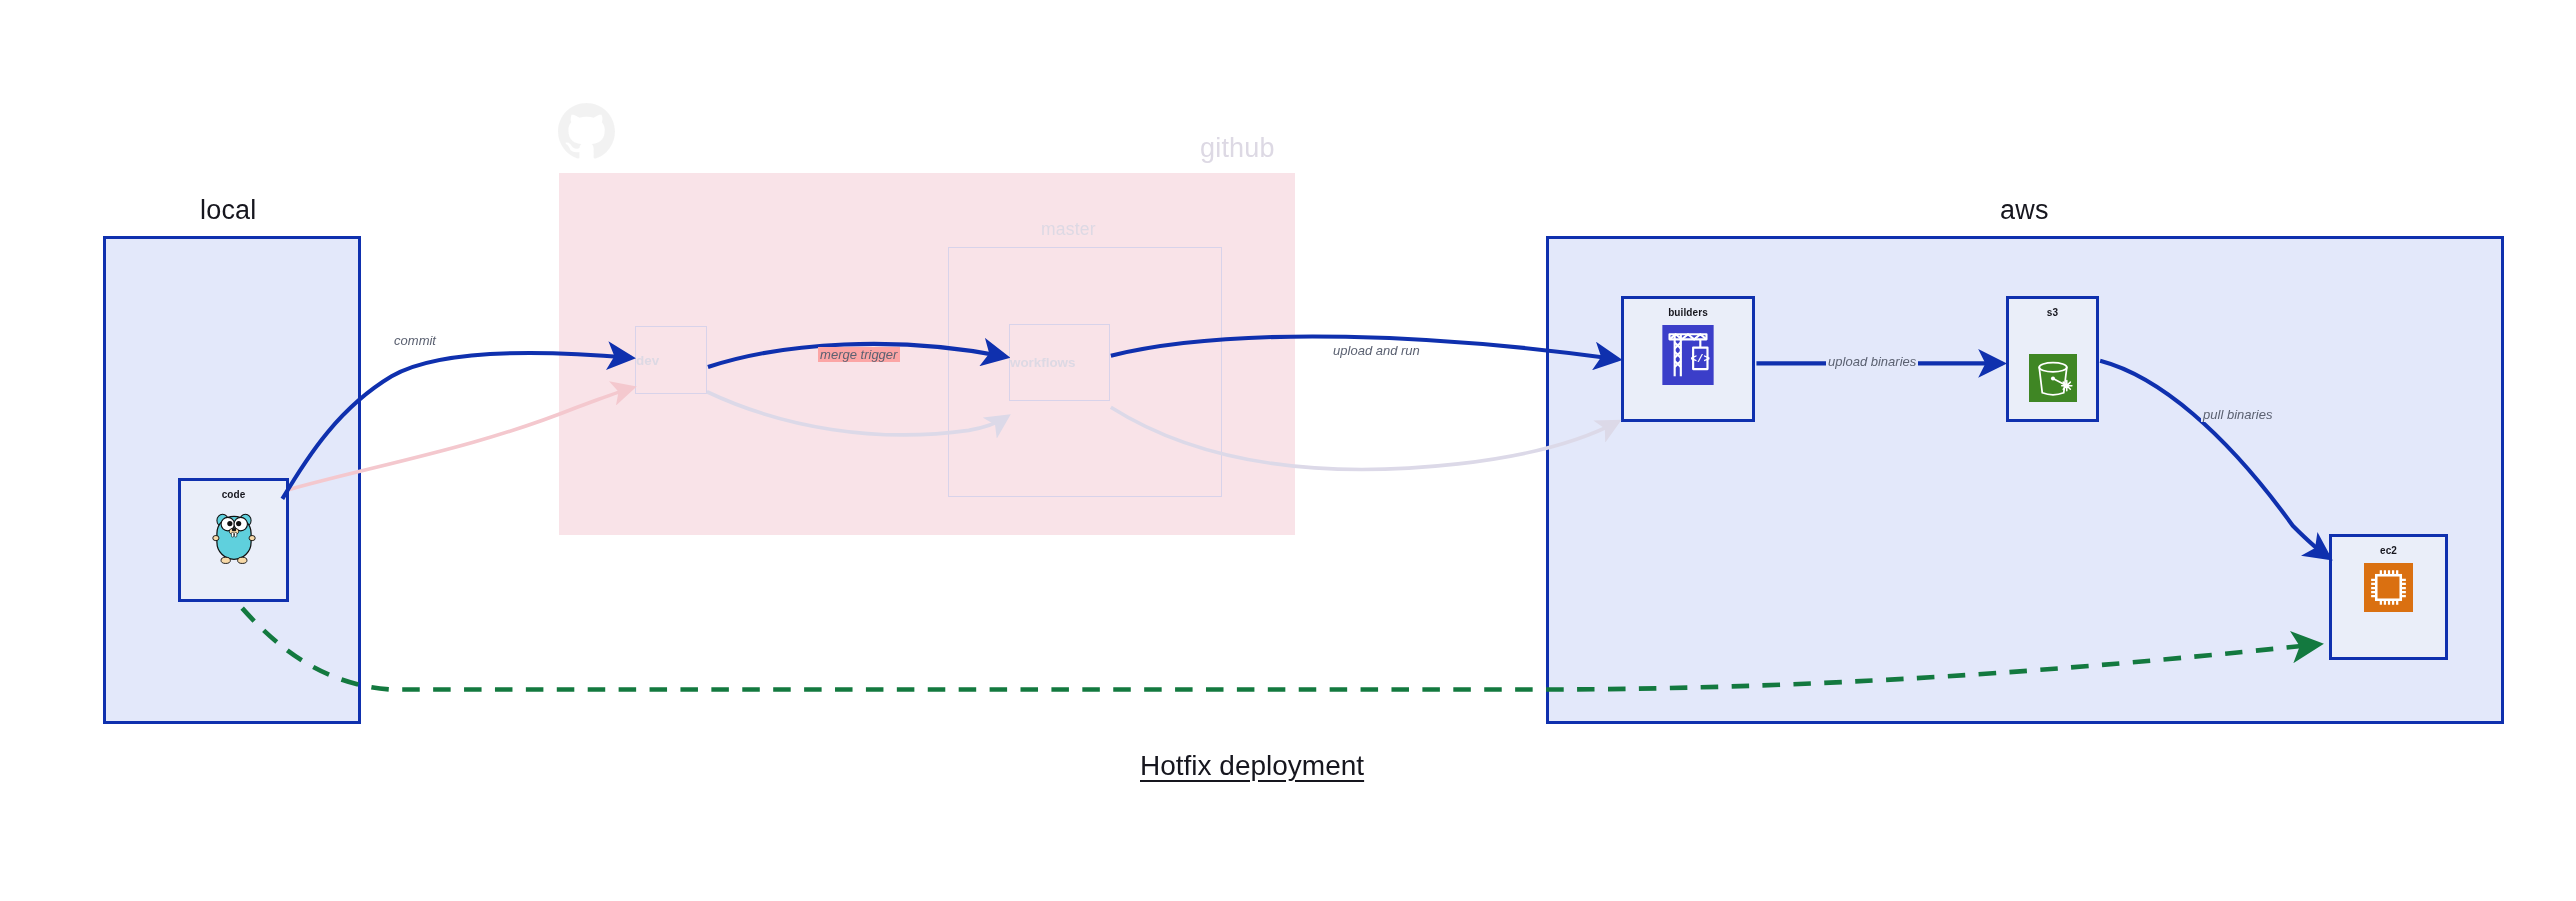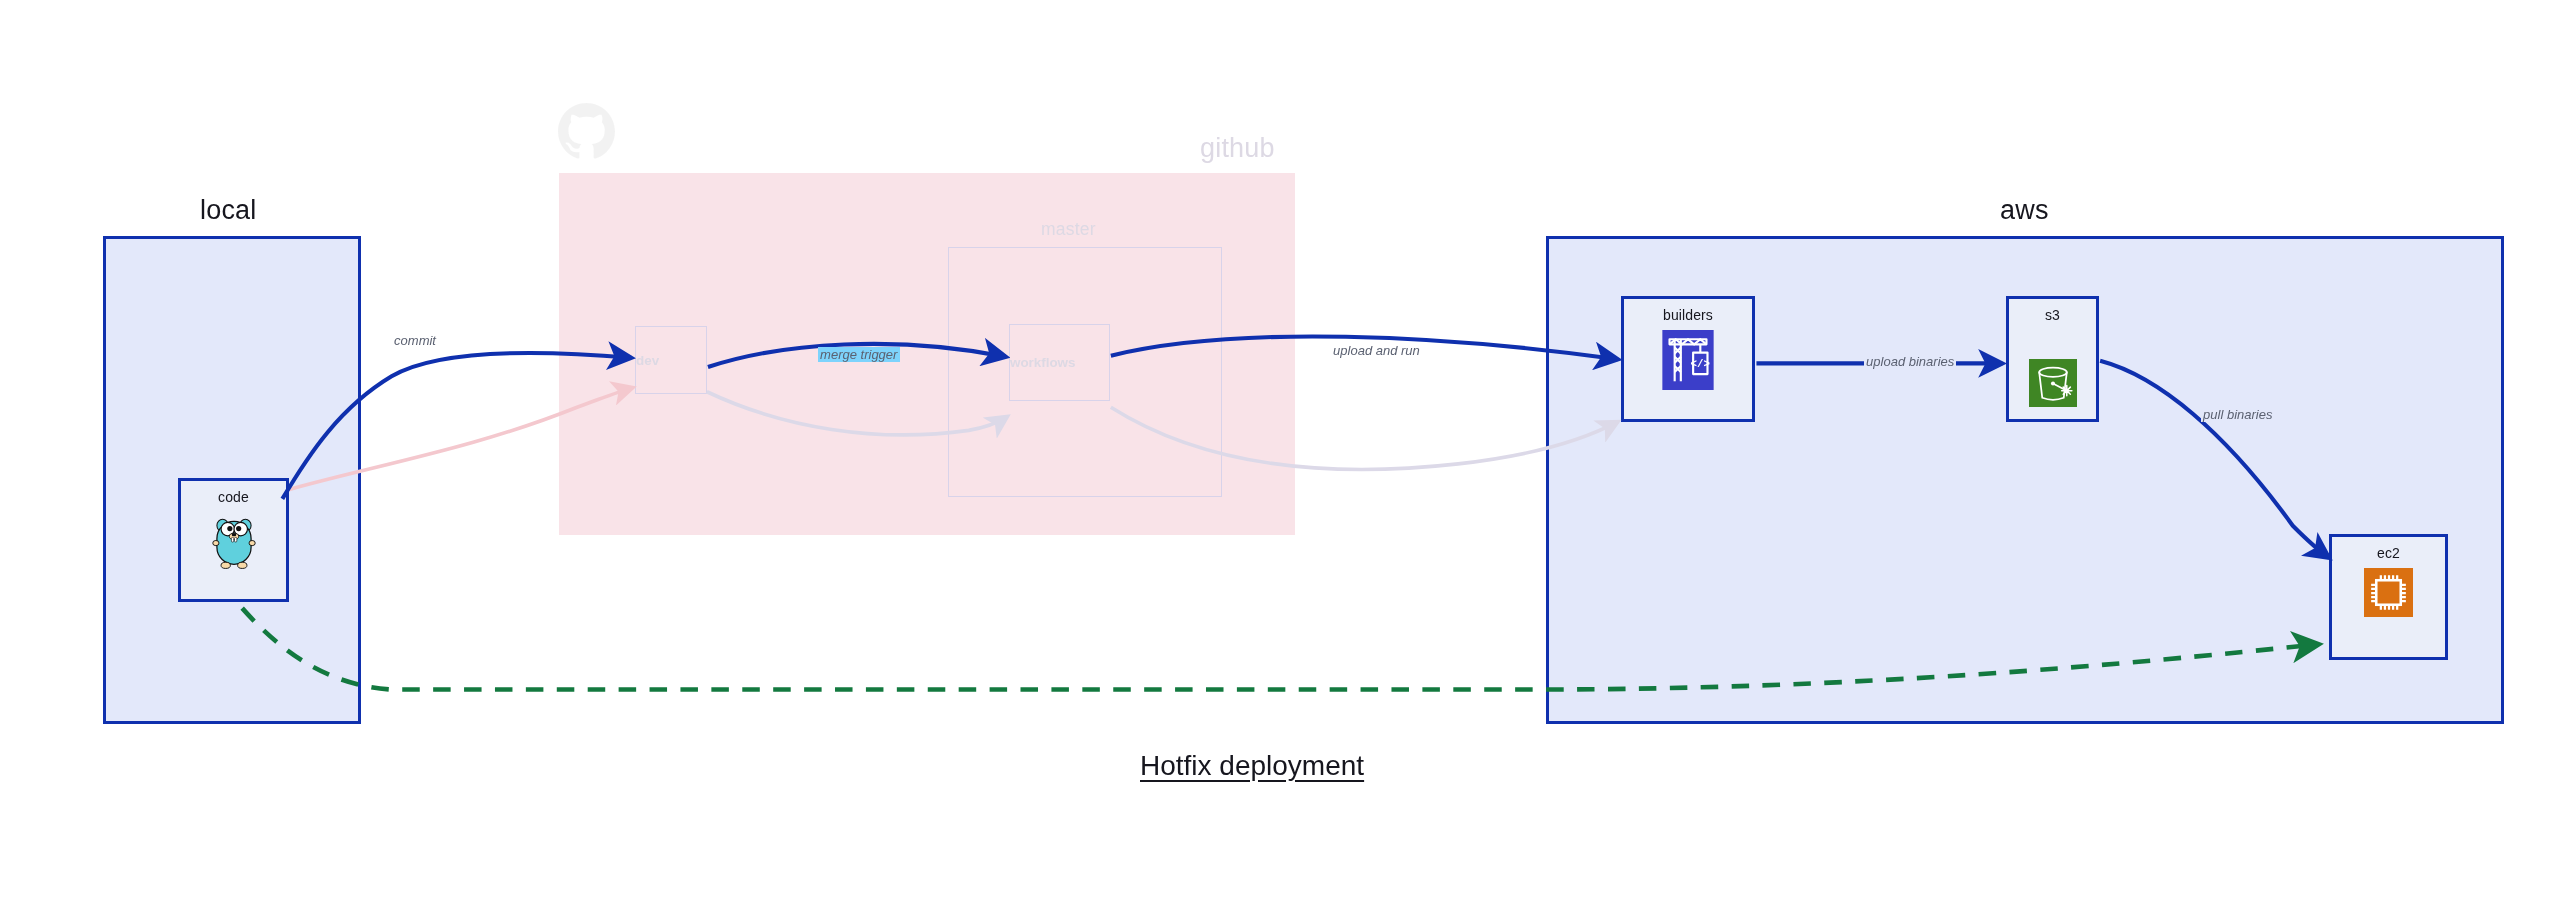--- a/index.html
+++ b/index.html
@@ -52,22 +52,22 @@
   .node {
     position: absolute;
     box-sizing: border-box;
     background: #eaeef9;
     border: 3.1px solid #0f30ae;
     display: flex;
     flex-direction: column;
     align-items: center;
   }
   .node-title {
-    font-size: 14px;
-    font-weight: normal;
+    font-size: 10px;
+    font-weight: bold;
     color: #16161e;
     margin-top: 8.2px;
     letter-spacing: 0.1px;
     white-space: nowrap;
   }
   .node-icon {
     margin-top: 7.2px;
   }
 
   .ghost-node {
@@ -88,21 +88,21 @@
   
   .edge-label {
     position: absolute;
     font-size: 13px;
     font-style: italic;
     color: #5b6171;
     white-space: nowrap;
     background: #ffffff;
     padding: 0 2.1px;
   }
-  .edge-label.on-pink { background: #7dd3fc; }
+  .edge-label.on-pink { background: #fca5a5; }
   .edge-label.on-blue { background: #e3e8fa; }
 
   
   .diagram-title {
     position: absolute;
     font-size: 28px;
     color: #16161e;
     text-decoration: underline;
     text-underline-offset: 5.2px;
     white-space: nowrap;
@@ -282,20 +282,20 @@
 
     <path d="M 470 1180 C 550 1270, 640 1330, 760 1338 L 2970 1338 C 3600 1338, 4120 1290, 4500 1250" fill="none" stroke="#13793f" stroke-width="9" stroke-dasharray="34 26" marker-end="url(#arrowGreen)"></path>
   </svg>
 
   <div class="edge-label" style="left:392px; top:333px;">commit</div>
 
   <div class="edge-label on-pink" style="left:818px; top:347px;">merge trigger</div>
 
   <div class="edge-label" style="left:1331px; top:343px;">upload and run</div>
 
-  <div class="edge-label on-blue" style="left:1826px; top:354px;margin-left:38px;">upload binaries</div>
+  <div class="edge-label on-blue" style="left:1826px; top:354px;">upload binaries</div>
 
   <div class="edge-label on-blue" style="left:2201px; top:407px;">pull binaries</div>
 
   <div class="diagram-title" style="left:1140px; top:750px;">Hotfix deployment</div>
 
 </div>
 
 
 </body></html>

